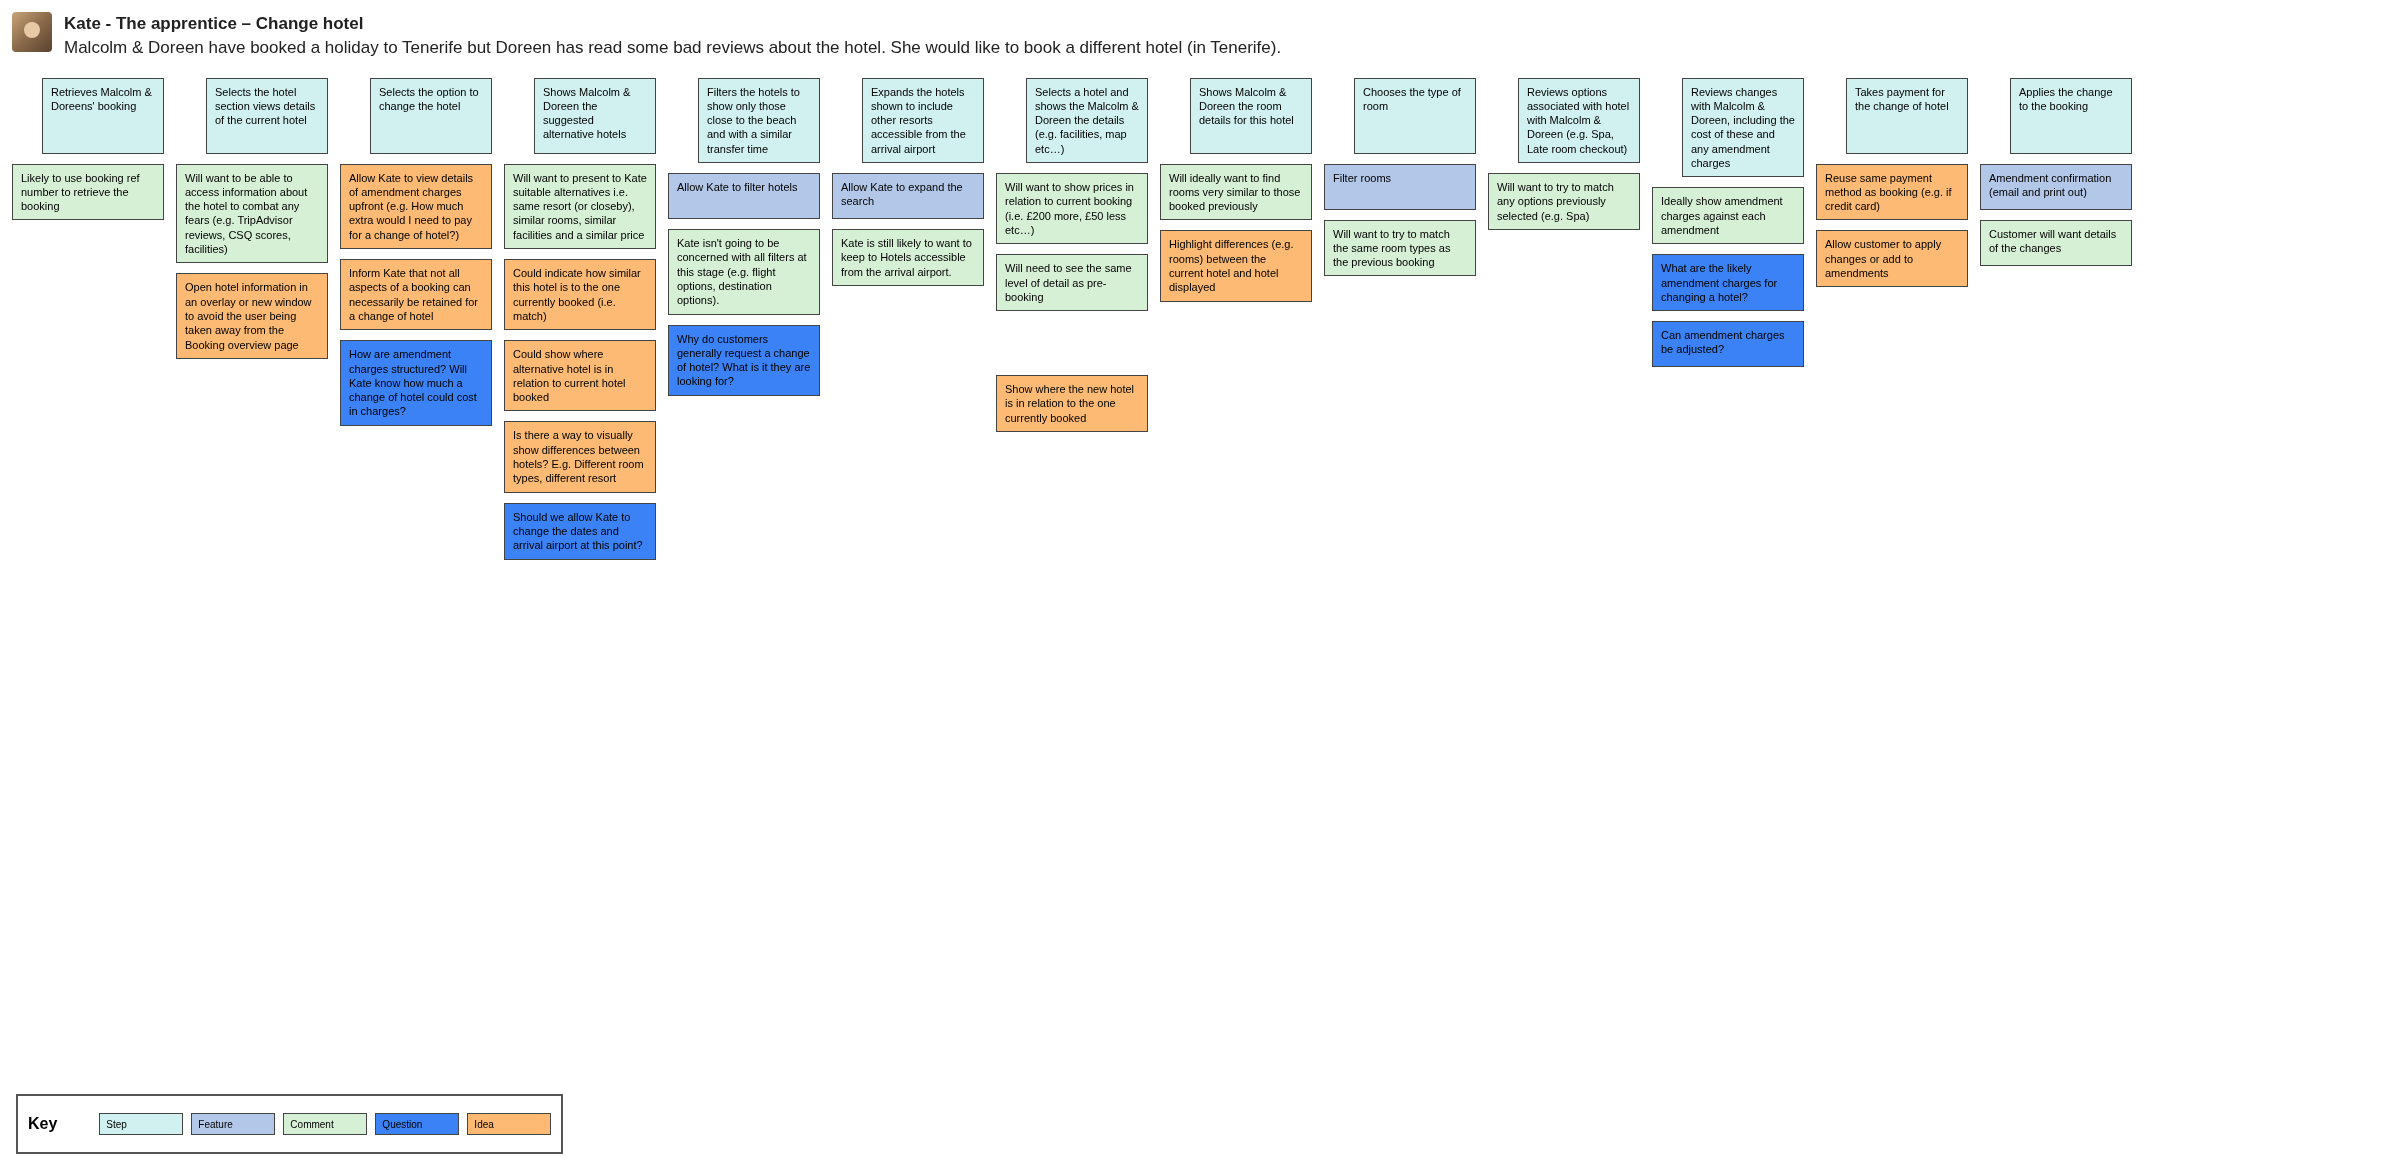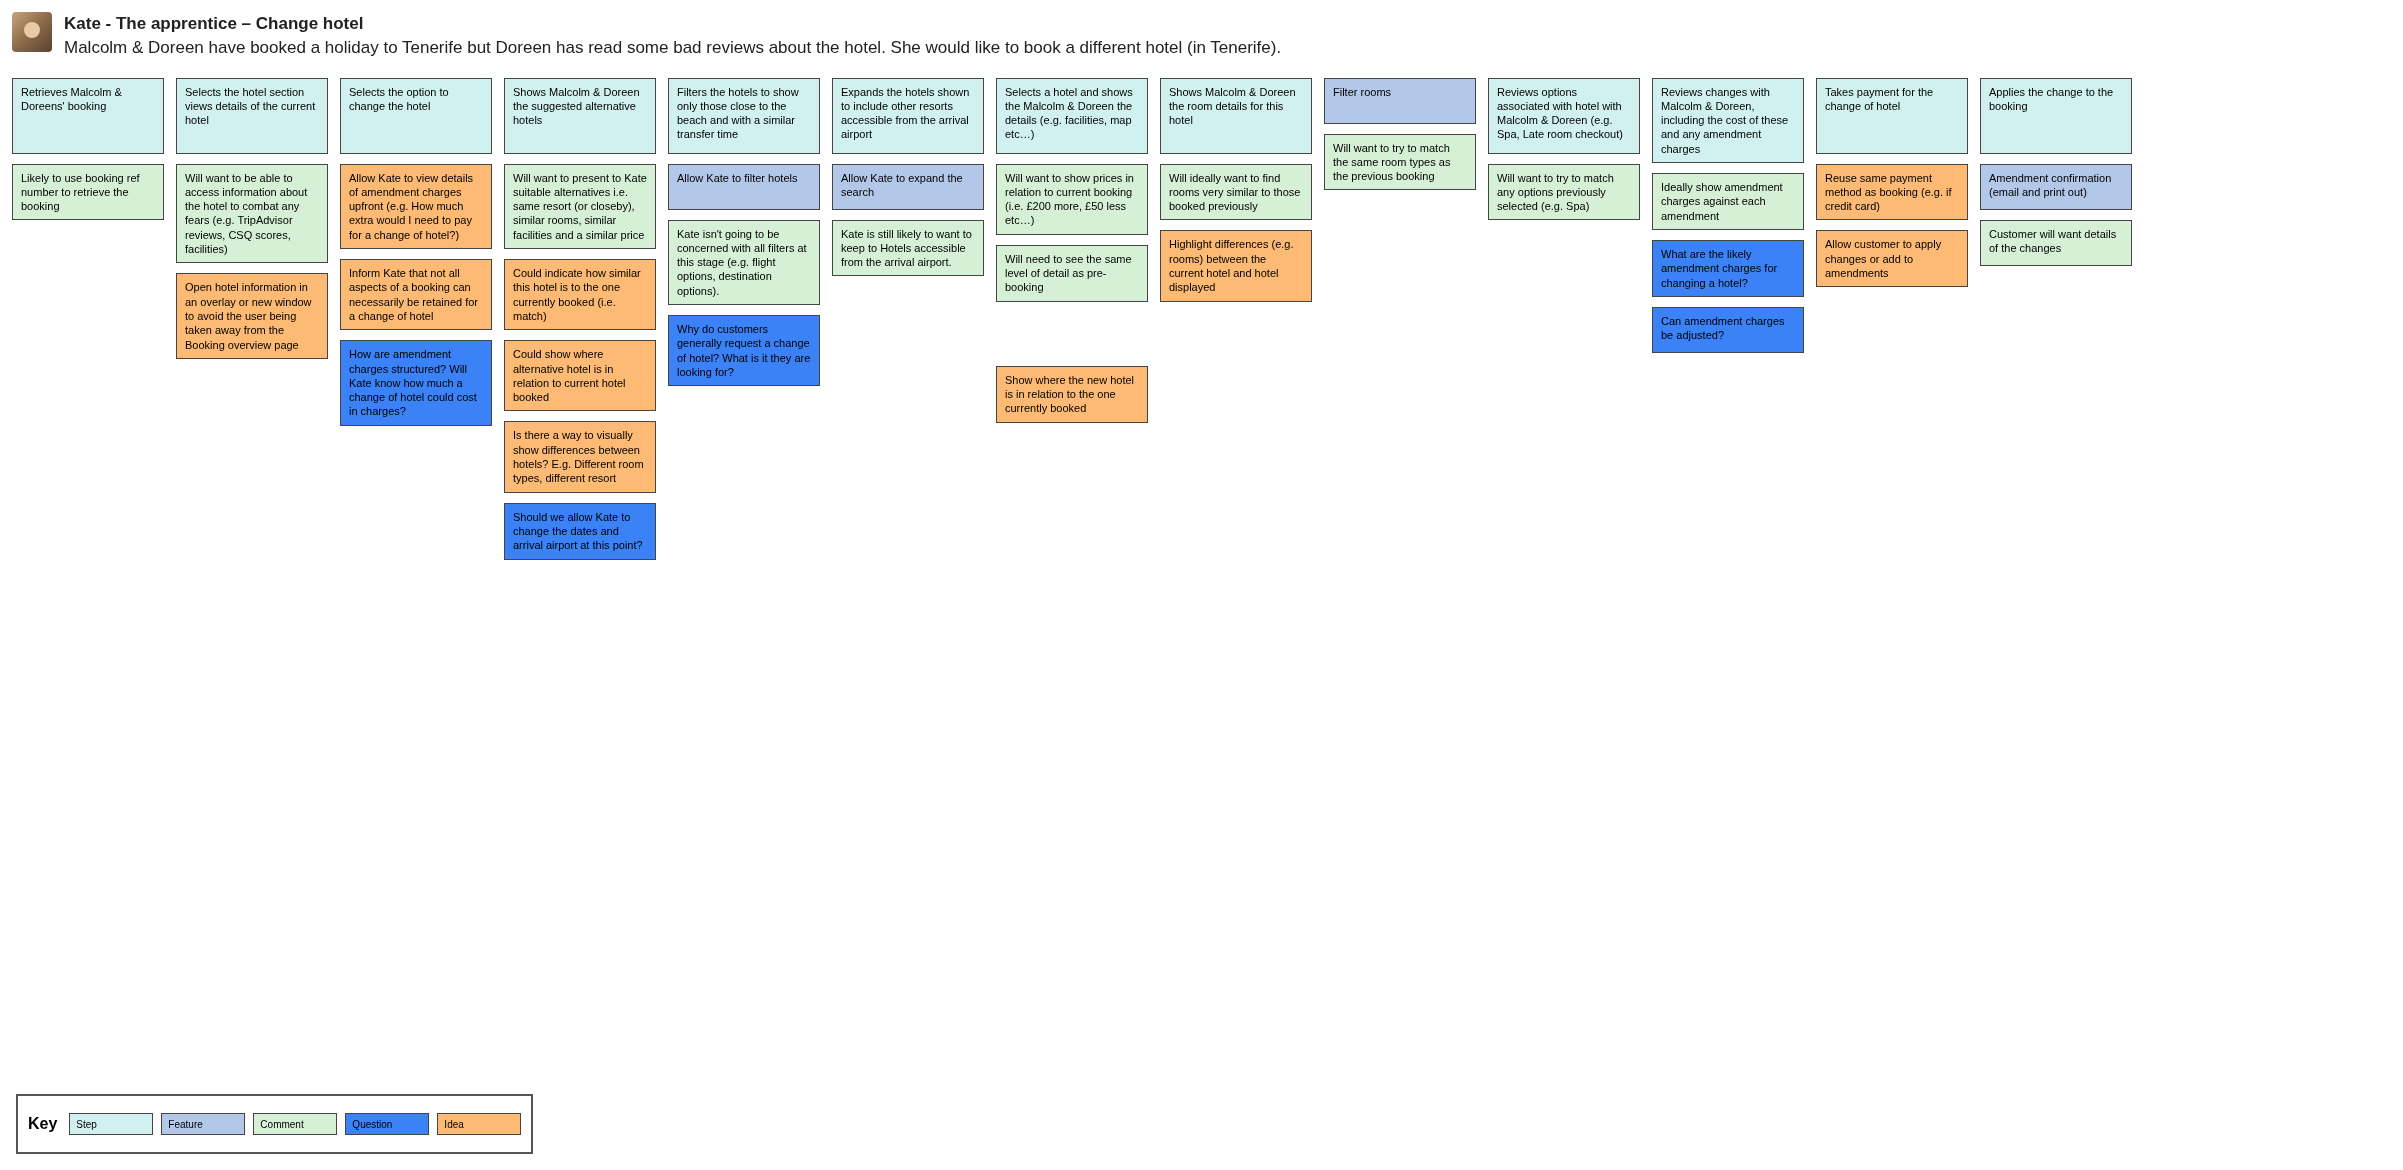--- a/index.html
+++ b/index.html
@@ -51,21 +51,21 @@
     .card {
       border: 1px solid #444;
       font-size: 11px;
       line-height: 1.3;
       padding: 6px 8px;
       color: #000;
       min-height: 20px;
     }
     .card.step-card { min-height: 76px; }
     .card.sub-card  { min-height: 46px; }
-    .step    { background: #d1f0f0; }
+    .step    { background: #d1f0f0; margin-left: 30px; }
     .feature { background: #b3c8e8; }
     .comment { background: #d6f0d6; }
     .question{ background: #3b82f6; }
     .idea    { background: #fdba74; }
     .key-panel {
       position: absolute;
       left: 16px;
       bottom: 16px;
       border: 2px solid #555;
       padding: 17px 10px;
@@ -136,20 +136,21 @@
       <div class="card sub-card comment">Will want to show prices in relation to current booking (i.e. £200 more, £50 less etc…)</div>
       <div class="card sub-card comment">Will need to see the same level of detail as pre-booking</div>
       <div class="card sub-card idea" style="margin-top: 54px;">Show where the new hotel is in relation to the one currently booked</div>
     </div>
     <div class="column">
       <div class="card step-card step">Shows Malcolm &amp; Doreen the room details for this hotel</div>
       <div class="card sub-card comment">Will ideally want to find rooms very similar to those booked previously</div>
       <div class="card sub-card idea">Highlight differences (e.g. rooms) between the current hotel and hotel displayed</div>
     </div>
     <div class="column">
+      <div class="card step-card step">Chooses the type of room</div>
       <div class="card sub-card feature">Filter rooms</div>
       <div class="card sub-card comment">Will want to try to match the same room types as the previous booking</div>
     </div>
     <div class="column">
       <div class="card step-card step">Reviews options associated with hotel with Malcolm &amp; Doreen (e.g. Spa, Late room checkout)</div>
       <div class="card sub-card comment">Will want to try to match any options previously selected (e.g. Spa)</div>
     </div>
     <div class="column">
       <div class="card step-card step">Reviews changes with Malcolm &amp; Doreen, including the cost of these and any amendment charges</div>
       <div class="card sub-card comment">Ideally show amendment charges against each amendment</div>

